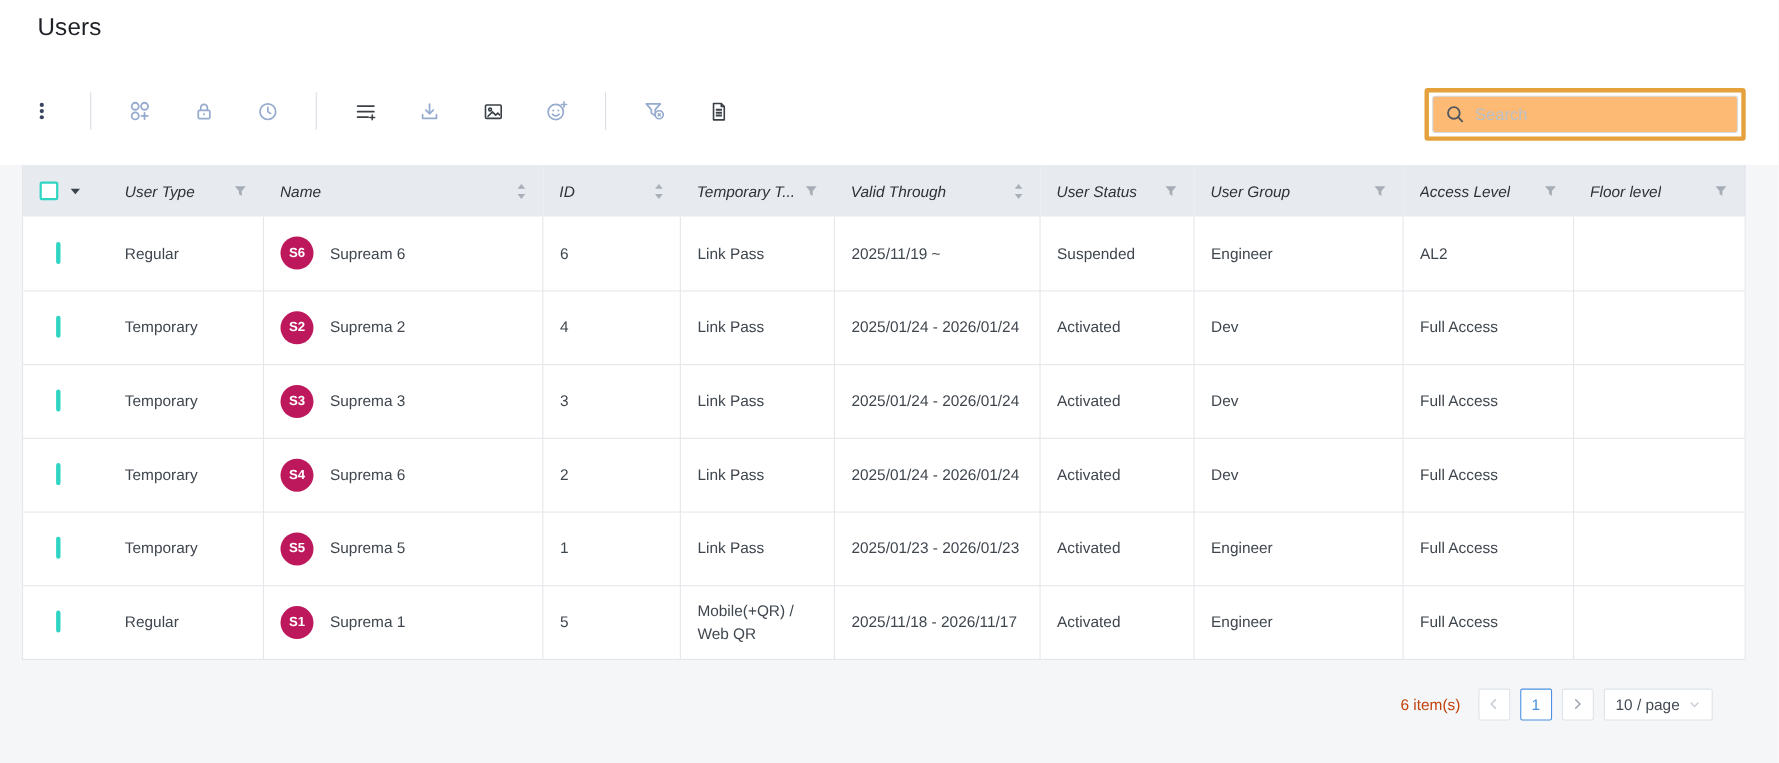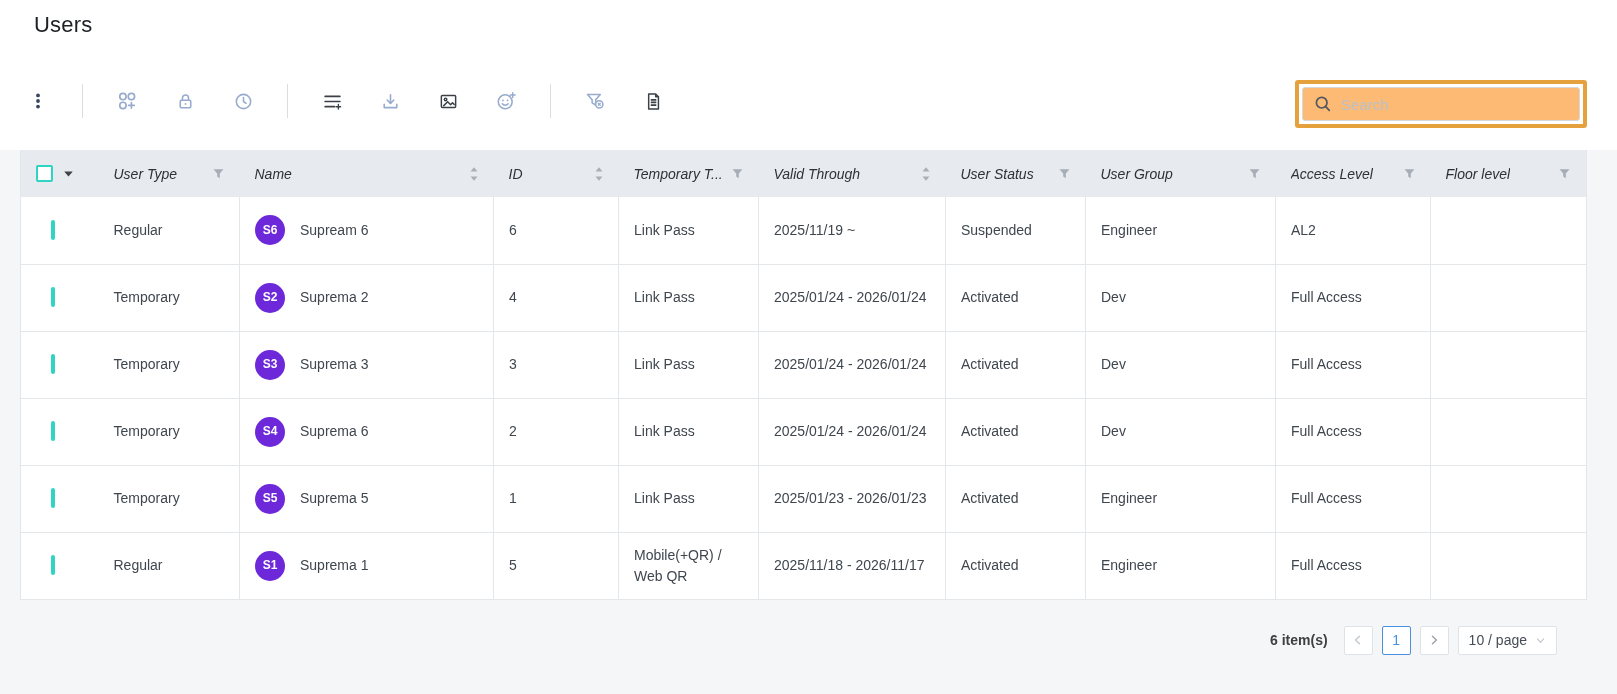--- a/index.html
+++ b/index.html
@@ -43,26 +43,26 @@
   thead th.chk-col { cursor:default; }
   .selall { display:flex; align-items:center; gap:10px; padding-left:15px; }
   tbody td { height:67px; font-size:14px; color:#3f464e; padding:0 15px; vertical-align:middle;
     border-bottom:1px solid #e4e7ea; border-right:1px solid #e4e7ea; line-height:1.45; background:#fff; }
   tbody tr td:first-child { border-right:none; }
   tbody tr td:last-child { border-right:none; }
   tbody td.chk-cell { padding-left:30px; }
 
   .cbox { width:17px; height:17px; border:2px solid #2fd5c2; border-radius:2px; background:#fff; cursor:pointer; flex:0 0 auto; }
   .namewrap { display:flex; align-items:center; gap:15px; padding-left:0; }
-  .avatar { width:30px; height:30px; border-radius:50%; background:#6d28d9; color:#fff; font-size:12px; font-weight:700;
+  .avatar { width:30px; height:30px; border-radius:50%; background:#be185d; color:#fff; font-size:12px; font-weight:700;
     display:flex; align-items:center; justify-content:center; flex:0 0 auto; }
 
   
   .pagination { display:flex; align-items:center; justify-content:flex-end; gap:9px; padding:26px 30px 0 0; }
-  .pg-count { font-size:14px; color:#404040; margin-right:7px;font-weight:bold; }
+  .pg-count { font-size:14px; color:#c2410c; margin-right:7px; }
   .pg-btn { width:29px; height:29px; background:#fff; border:1px solid #dfe3e8; border-radius:2px;
     display:flex; align-items:center; justify-content:center; cursor:pointer; font-family:inherit; }
   .pg-btn.active { border-color:#4a90e2; color:#4a90e2; font-size:14px; }
   .pg-size { height:29px; min-width:94px; background:#fff; border:1px solid #dfe3e8; border-radius:2px;
     display:flex; align-items:center; justify-content:center; gap:8px; font-size:14px; color:#454c55; cursor:pointer; padding:0 10px; }
 </style>
 </head>
 <body>
 
 <div class="topbar">

